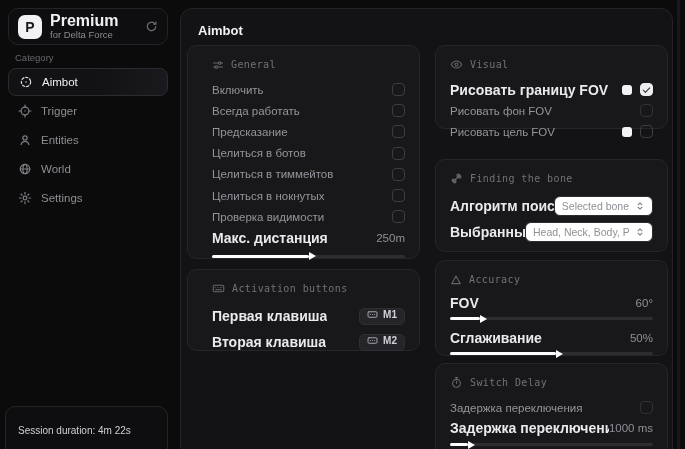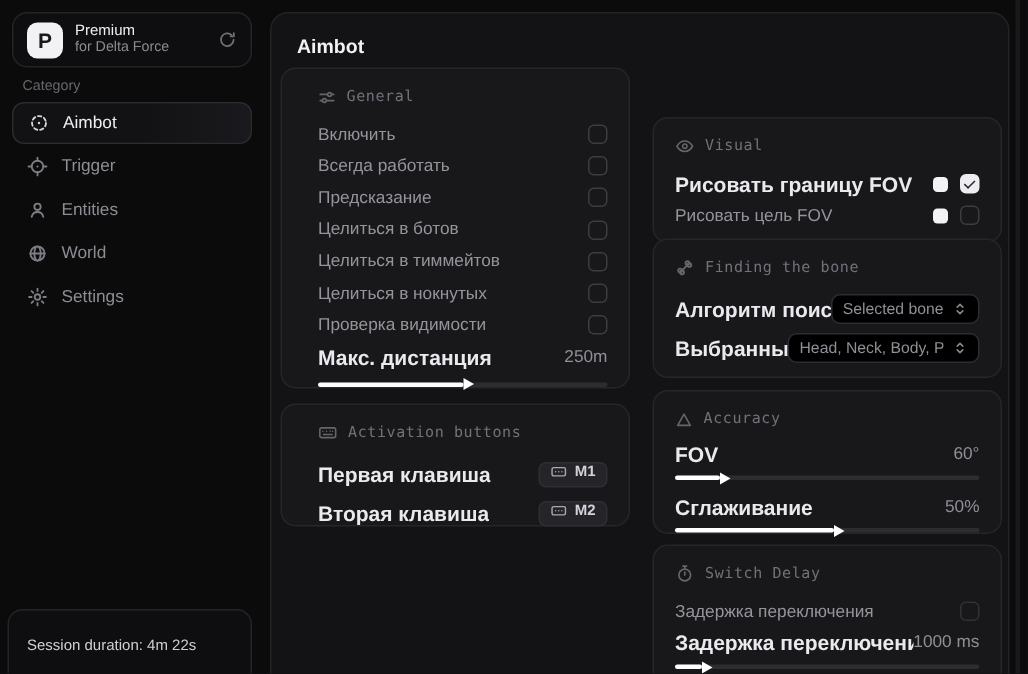--- a/index.html
+++ b/index.html
@@ -20,21 +20,21 @@
     border:1px solid #242428; border-radius:10px;
     display:flex; align-items:center; padding:0 9px; gap:8px;
     background:#0e0e10;
   }
   .logo {
     width:24px; height:24px; border-radius:7px; background:#f2f2f4;
     color:#1a1a1e; font-weight:bold; font-size:14px;
     display:flex; align-items:center; justify-content:center; flex:0 0 auto;
   }
   .brand-text { flex:1; line-height:1.15; }
-  .brand-title { font-size:10px; font-weight:normal; color:#f0f0f2; }
+  .brand-title { font-size:16px; font-weight:bold; color:#f0f0f2; }
   .brand-sub { font-size:9.5px; color:#8b8b91; }
   .brand-refresh { color:#6e6e74; display:flex; }
 
   .category-label { position:absolute; left:15px; top:52px; font-size:9.5px; color:#66666c; }
 
   .nav { position:absolute; left:8px; top:68px; width:160px; }
   .nav-item {
     height:28px; display:flex; align-items:center; gap:9px;
     padding:0 10px; color:#8d8d93; font-size:11.5px; border-radius:8px;
     margin-bottom:1px; cursor:default;
@@ -61,21 +61,21 @@
   .page-title { position:absolute; left:17px; top:14px; font-size:13px; font-weight:bold; color:#f2f2f4; }
 
   .card {
     position:absolute; background:#18181b; border:1px solid #26262a;
     border-radius:10px; padding:11px 14px 8px 14px;
   }
   .card-l { left:6px;  width:233px;padding-left:24px; }
   .card-r { left:254px; width:233px; }
   .card-general    { top:36px;  height:214px; }
   .card-activation { top:260px; height:82px;  }
-  .card-visual     { top:36px;  height:84px;margin-top:33px; }
+  .card-visual     { top:36px;  height:84px; }
   .card-bones      { top:150px; height:93px;  }
   .card-accuracy   { top:251px; height:96px;  }
   .card-switch     { top:354px; height:100px; }
 
   .card-head {
     display:flex; align-items:center; gap:7px; color:#717179;
     font-size:10px; letter-spacing:.4px; margin-bottom:7px; height:15px;
   }
   .card-head .hicon { display:flex; color:#65656c; }
 
@@ -108,21 +108,21 @@
 
   .keybtn {
     display:flex; align-items:flex-start; gap:5px; height:17px; padding:0 7px;
     background:#242429; border:1px solid #2e2e34; border-radius:5px;
     color:#d2d2d8; font-size:10px; font-weight:bold;
   }
   .keybtn .kicon { display:flex; color:#a8a8ae; }
 
   .select {
     display:flex; align-items:center; gap:6px; height:20px; padding:0 7px;
-    background:#000000; border:1px solid #2c2c31; border-radius:6px;
+    background:#ffffff; border:1px solid #2c2c31; border-radius:6px;
     color:#8f8f96; font-size:10.5px; max-width:128px;
   }
   .select .sel-text { white-space:nowrap; overflow:hidden; }
   .select .sicon { display:flex; color:#85858c; flex:0 0 auto; }
 
   .scroll-strip { position:absolute; left:677px; top:0; width:3px; height:100%; background:#19191c; }
 
   svg { display:block; }
 </style>
 </head>
@@ -299,20 +299,24 @@
       <span>Visual</span>
     </div>
     <div class="row">
       <span class="lbl on">Рисовать границу FOV</span>
       <span class="ctrl-group">
         <span class="swatch"></span>
         <span class="cb checked"></span>
       </span>
     </div>
     <div class="row">
+      <span class="lbl">Рисовать фон FOV</span>
+      <span class="cb dim"></span>
+    </div>
+    <div class="row">
       <span class="lbl">Рисовать цель FOV</span>
       <span class="ctrl-group">
         <span class="swatch"></span>
         <span class="cb"></span>
       </span>
     </div>
   </div>
 
   <div class="card card-r card-bones">
     <div class="card-head mono">

